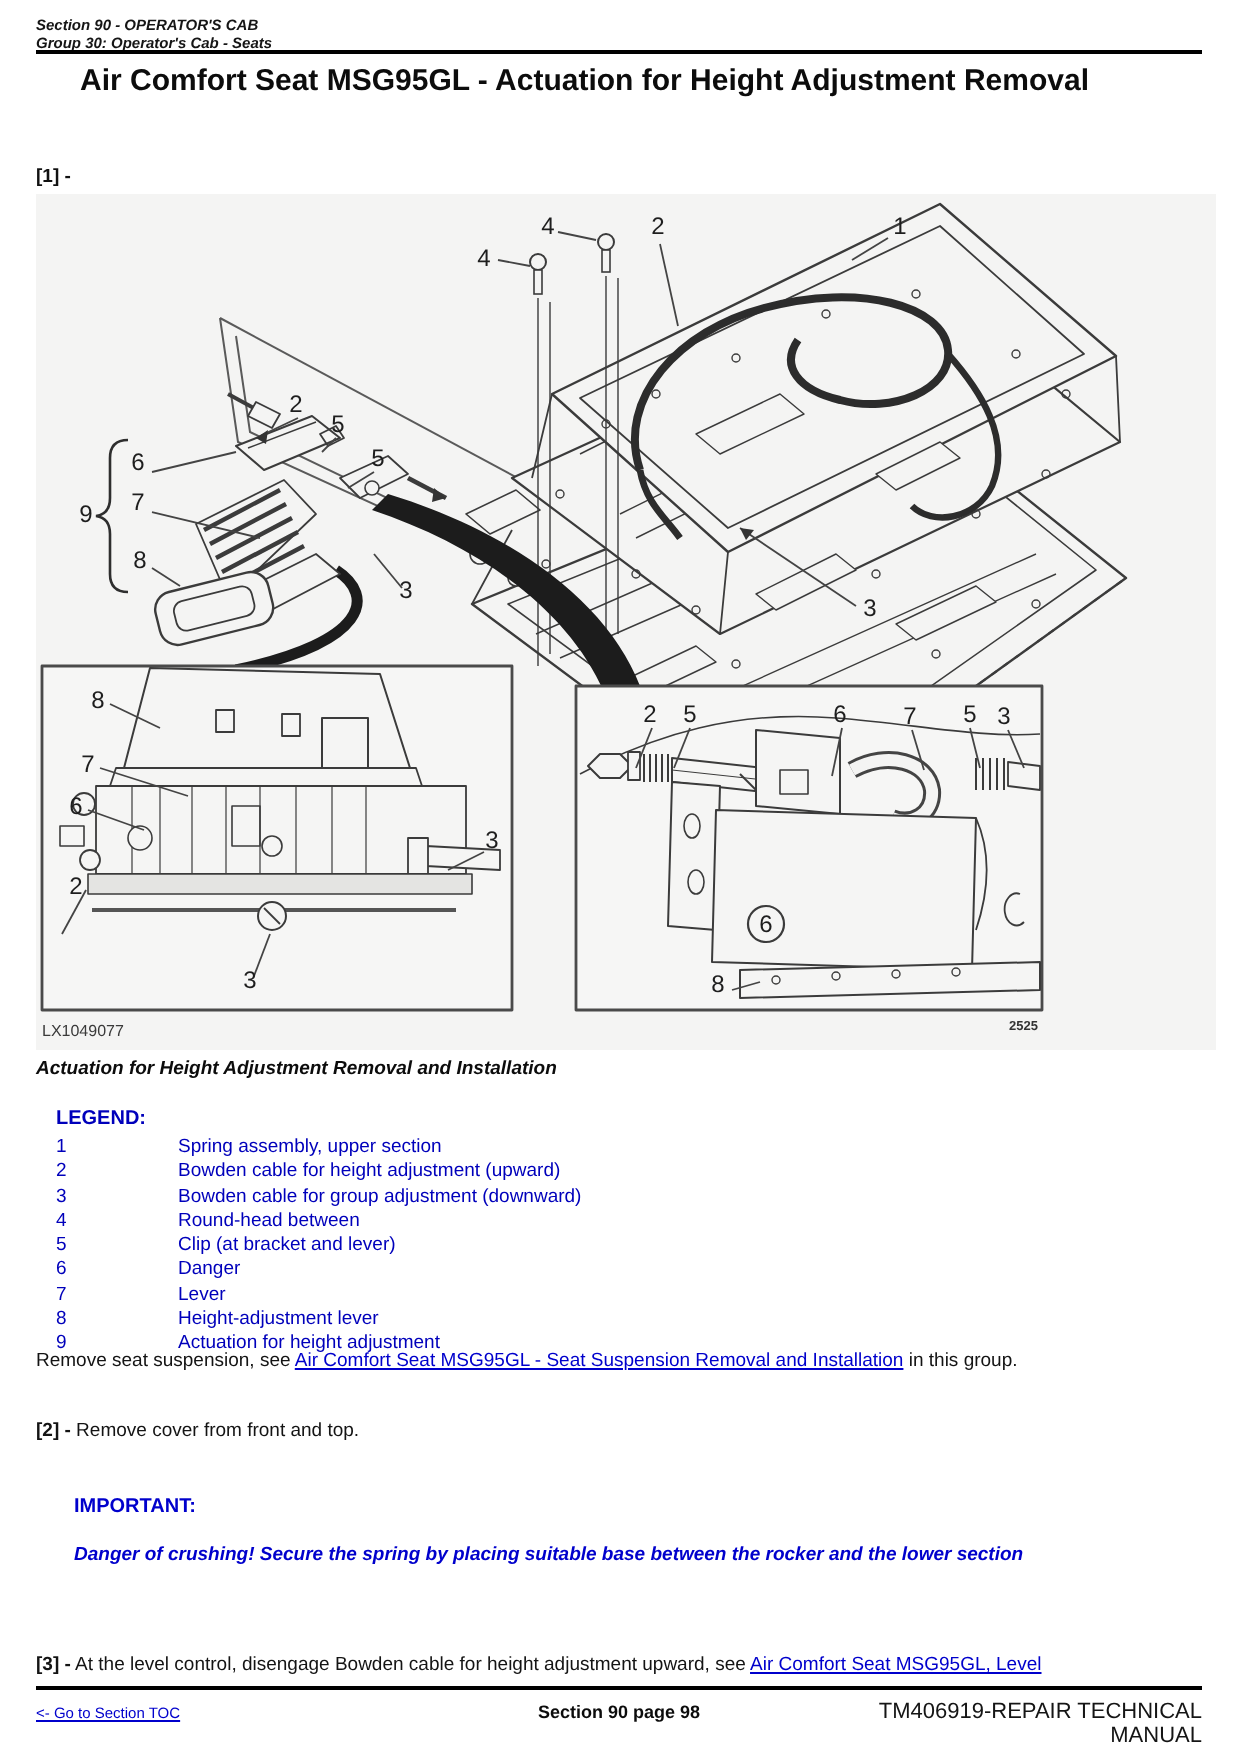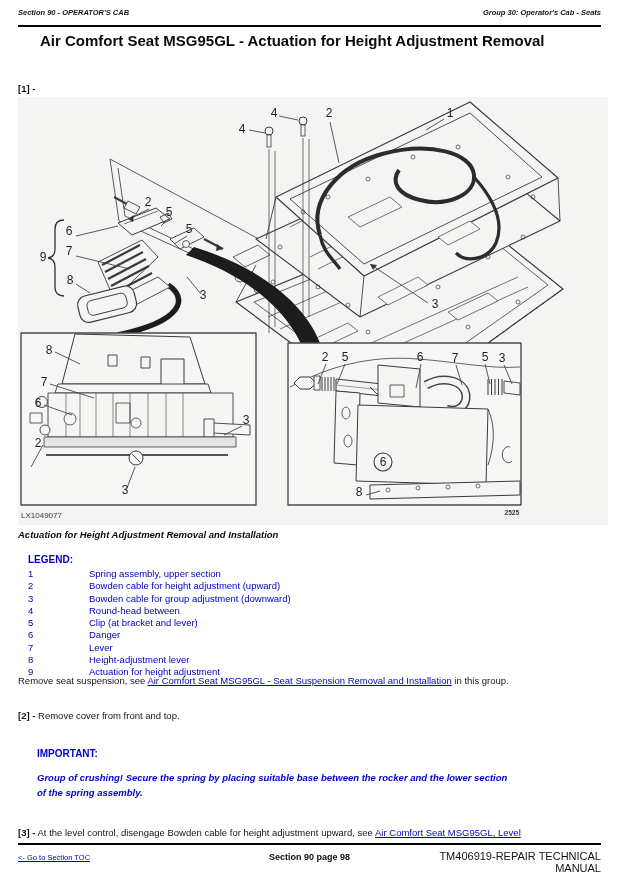--- a/index.html
+++ b/index.html
@@ -1,19 +1,19 @@
 <!DOCTYPE html>
 <html><head>
 <meta charset="utf-8">
 <style>
   html,body{margin:0;padding:0;}
   body{width:619px;height:876px;background:#fff;font-family:"Liberation Sans",sans-serif;color:#111;position:relative;overflow:hidden;}
   .abs{position:absolute;}
   
-  .hdr{left:18px;right:18px;top:8px;display:flex;justify-content:space-between;font-style:italic;font-weight:bold;font-size:7.5px;color:#151515;}
+  .hdr{left:18px;right:18px;top:8px;display:flex;justify-content:space-between;font-style:italic;font-weight:bold;font-size:7.5px;color:#151515;flex-direction:column;}
   .hdr-rule{left:18px;right:18px;top:25px;border-top:2px solid #000;}
   
   .title{left:40px;top:31px;width:560px;font-weight:bold;font-size:15px;line-height:19px;color:#0c0c0c;}
   .steplab{font-weight:bold;}
   .step1{left:18px;top:83px;font-size:9.5px;font-weight:bold;}
   
   .fig{left:18px;top:97px;width:590px;height:428px;}
   .caption{left:18px;top:529px;font-size:9.5px;font-weight:bold;font-style:italic;color:#0c0c0c;}
   
   .legend{left:28px;top:554px;}
@@ -320,22 +320,21 @@
 <div class="abs bodytxt remove-note">
   <span>Remove seat suspension, see </span><a class="lnk">Air Comfort Seat MSG95GL - Seat Suspension Removal and Installation</a><span> in this group.</span>
 </div>
 
 <div class="abs bodytxt step2">
   <span class="steplab">[2] -</span><span> Remove cover from front and top.</span>
 </div>
 
 <div class="abs imp-h">IMPORTANT:</div>
 <div class="abs imp-b">
-  <div>Group of crushing! Secure the spring by placing suitable base between the rocker and the lower section</div>
-  <div>of the spring assembly.</div>
+  <div>Danger of crushing! Secure the spring by placing suitable base between the rocker and the lower section</div>
 </div>
 
 <div class="abs bodytxt step3">
   <span class="steplab">[3] -</span><span> At the level control, disengage Bowden cable for height adjustment upward, see </span><a class="lnk">Air Comfort Seat MSG95GL, Level</a>
 </div>
 
 <div class="abs ftr-rule"></div>
 <div class="abs ftr">
   <span class="fl"><a class="lnk">&lt;- Go to Section TOC</a></span>
   <span class="fc">Section 90 page 98</span>

